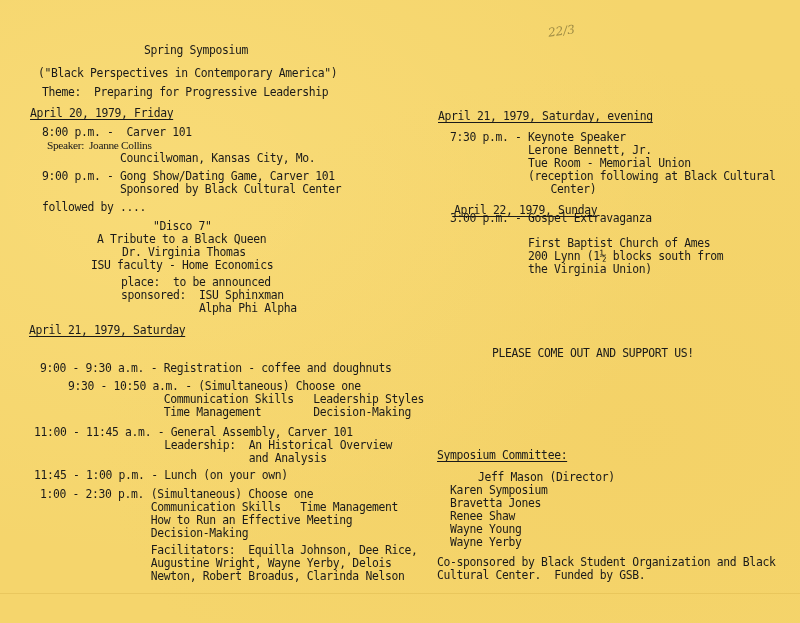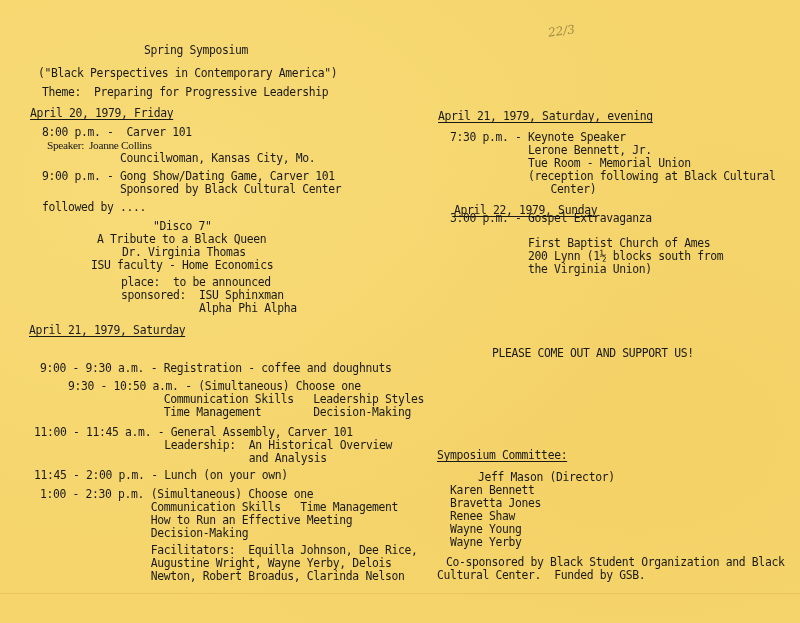--- a/index.html
+++ b/index.html
@@ -78,21 +78,21 @@
   <div class="abs" style="left:121px; top:302px;">            Alpha Phi Alpha</div>
 
   <div class="abs u" style="left:29px; top:324px;">April 21, 1979, Saturday</div>
   <div class="abs" style="left:40px; top:362px;">9:00 - 9:30 a.m. - Registration - coffee and doughnuts</div>
   <div class="abs" style="left:40px; top:380px;margin-left:28px;">9:30 - 10:50 a.m. - (Simultaneous) Choose one</div>
   <div class="abs" style="left:40px; top:393px;">                   Communication Skills   Leadership Styles</div>
   <div class="abs" style="left:40px; top:406px;">                   Time Management        Decision-Making</div>
   <div class="abs" style="left:34px; top:426px;">11:00 - 11:45 a.m. - General Assembly, Carver 101</div>
   <div class="abs" style="left:34px; top:439px;">                    Leadership:  An Historical Overview</div>
   <div class="abs" style="left:34px; top:452px;">                                 and Analysis</div>
-  <div class="abs" style="left:34px; top:469px;">11:45 - 2:00 p.m. - Lunch (on your own)</div>
+  <div class="abs" style="left:34px; top:469px;">11:45 - 1:00 p.m. - Lunch (on your own)</div>
   <div class="abs" style="left:40px; top:488px;">1:00 - 2:30 p.m. (Simultaneous) Choose one</div>
   <div class="abs" style="left:40px; top:501px;">                 Communication Skills   Time Management</div>
   <div class="abs" style="left:40px; top:514px;">                 How to Run an Effective Meeting</div>
   <div class="abs" style="left:40px; top:527px;">                 Decision-Making</div>
   <div class="abs" style="left:40px; top:557px;">                 Augustine Wright, Wayne Yerby, Delois</div>
   <div class="abs" style="left:40px; top:544px;">                 Facilitators:  Equilla Johnson, Dee Rice,</div>
   <div class="abs" style="left:40px; top:570px;">                 Newton, Robert Broadus, Clarinda Nelson</div>
 
   <div class="abs u" style="left:438px; top:110px;">April 21, 1979, Saturday, evening</div>
   <div class="abs" style="left:450px; top:131px;">7:30 p.m. - Keynote Speaker</div>
@@ -104,23 +104,23 @@
   <div class="abs u" style="left:438px; top:204px;margin-left:16px;">April 22, 1979, Sunday</div>
   <div class="abs" style="left:450px; top:212px;">3:00 p.m. - Gospel Extravaganza</div>
   <div class="abs" style="left:450px; top:237px;">            First Baptist Church of Ames</div>
   <div class="abs" style="left:450px; top:250px;">            200 Lynn (1½ blocks south from</div>
   <div class="abs" style="left:450px; top:263px;">            the Virginia Union)</div>
 
   <div class="abs" style="left:492px; top:347px;">PLEASE COME OUT AND SUPPORT US!</div>
 
   <div class="abs u" style="left:437px; top:449px;">Symposium Committee:</div>
   <div class="abs" style="left:450px; top:471px;margin-left:28px;">Jeff Mason (Director)</div>
-  <div class="abs" style="left:450px; top:484px;">Karen Bennett</div>
+  <div class="abs" style="left:450px; top:484px;">Karen Symposium</div>
   <div class="abs" style="left:450px; top:497px;">Bravetta Jones</div>
   <div class="abs" style="left:450px; top:510px;">Renee Shaw</div>
   <div class="abs" style="left:450px; top:523px;">Wayne Young</div>
   <div class="abs" style="left:450px; top:536px;">Wayne Yerby</div>
 
-  <div class="abs" style="left:437px; top:556px;margin-left:9px;">Co-sponsored by Black Student Organization and Black</div>
+  <div class="abs" style="left:437px; top:556px;">Co-sponsored by Black Student Organization and Black</div>
   <div class="abs" style="left:437px; top:569px;">Cultural Center.  Funded by GSB.</div>
 
   <div class="fold-line"></div>
 </div>
 
 </body></html>

